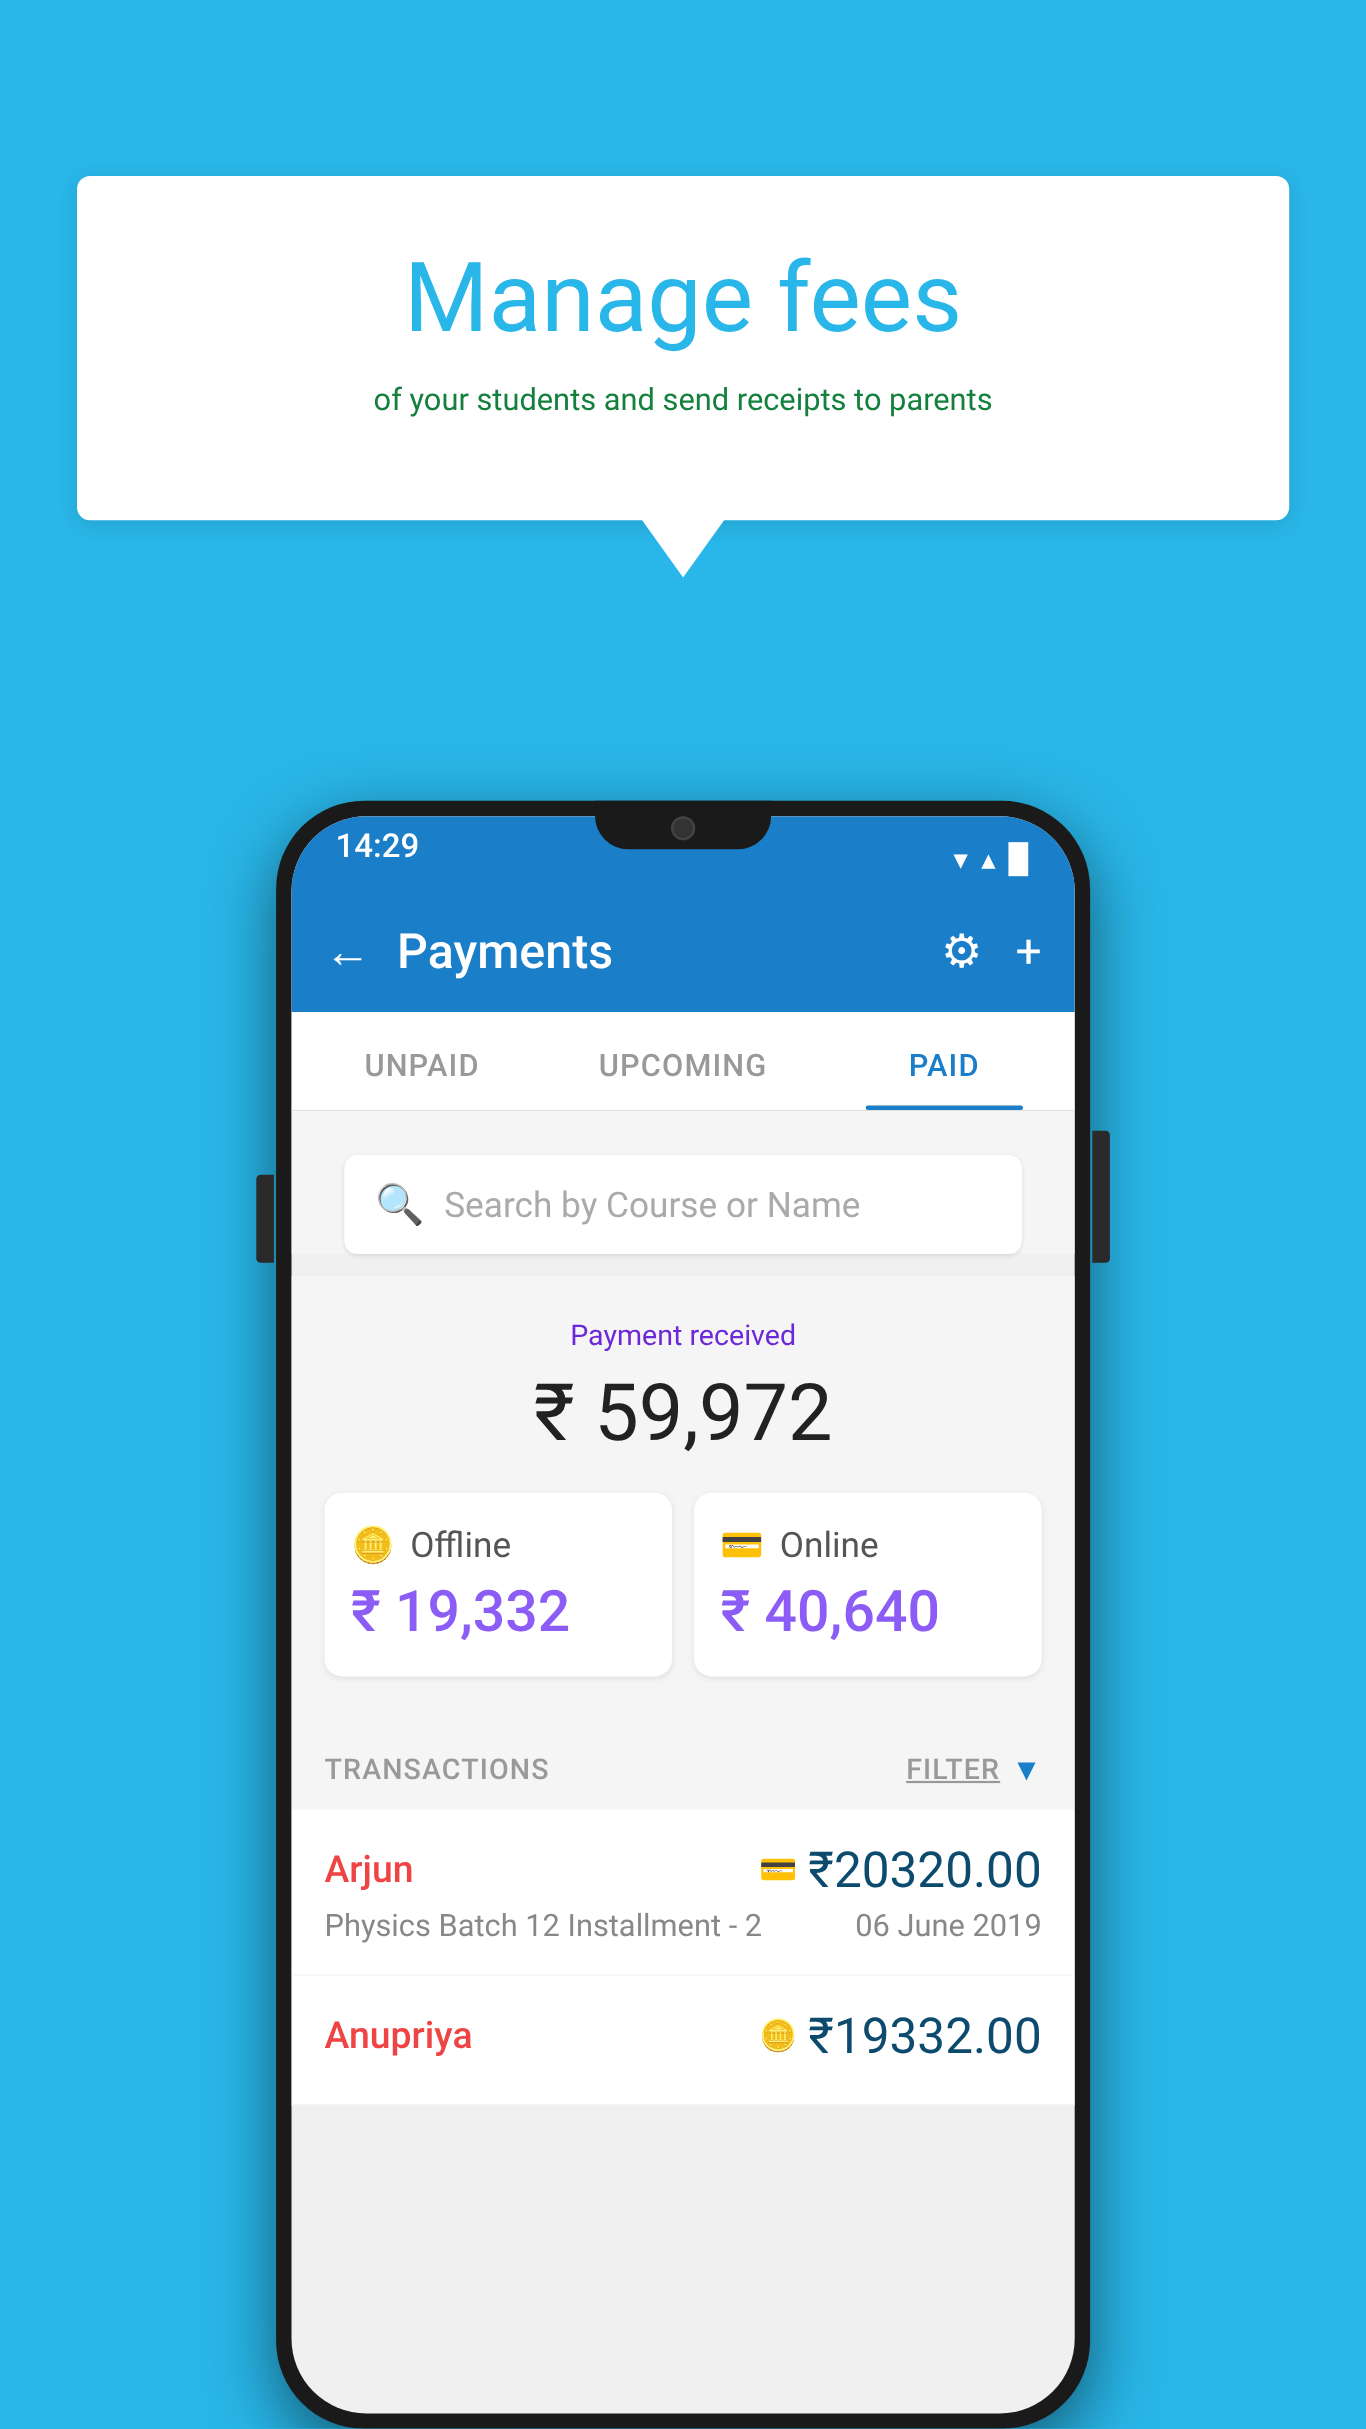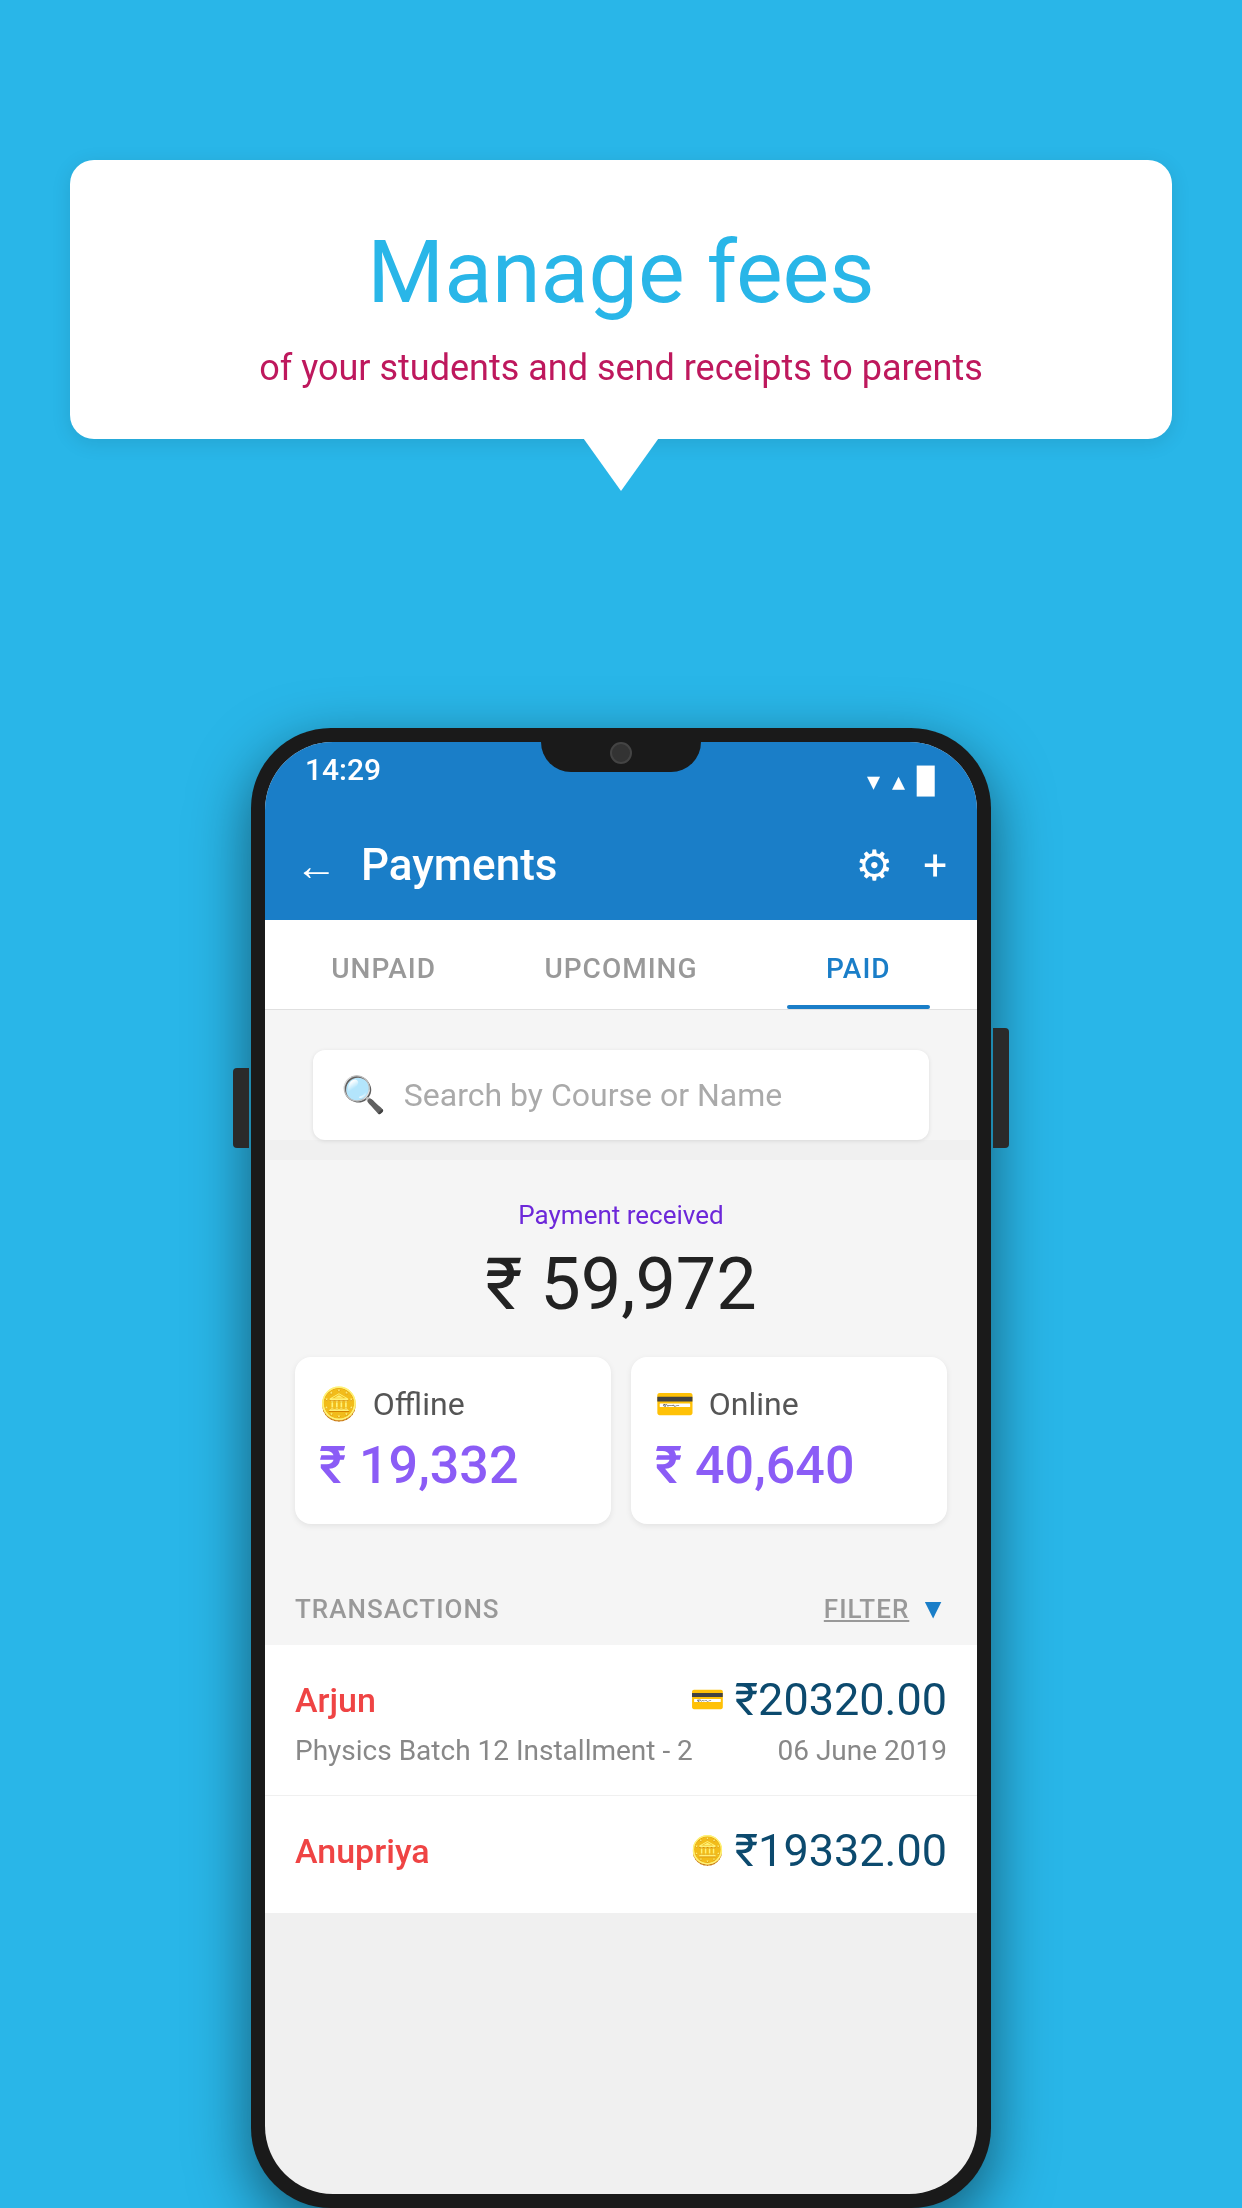--- a/index.html
+++ b/index.html
@@ -16,22 +16,22 @@
     
     .speech-bubble-container {
       position: absolute;
       top: 160px;
       left: 70px;
       right: 70px;
     }
 
     .speech-bubble {
       background: white;
-      border-radius: 24px;
-      padding: 60px 80px 50px;
+      border-radius: 12px;
+      padding: 60px 80px 93px;
       text-align: center;
       box-shadow: 0 4px 20px rgba(0,0,0,0.1);
       position: relative;
     }
 
     .speech-bubble::after {
       content: '';
       position: absolute;
       bottom: -52px;
       left: 50%;
@@ -44,22 +44,22 @@
     }
 
     .bubble-title {
       font-size: 88px;
       color: #29b6e8;
       font-weight: 400;
       margin-bottom: 24px;
     }
 
     .bubble-subtitle {
-      font-size: 36px;
-      color: #be185d;
+      font-size: 28px;
+      color: #15803d;
       font-weight: 400;
     }
 
     
     .phone-wrapper {
       position: absolute;
       bottom: 0;
       left: 50%;
       transform: translateX(-50%);
       width: 740px;

